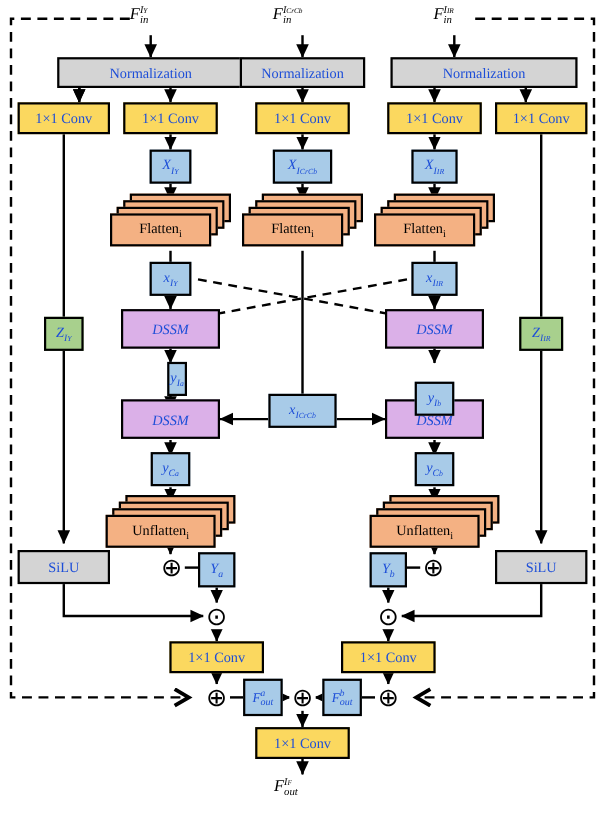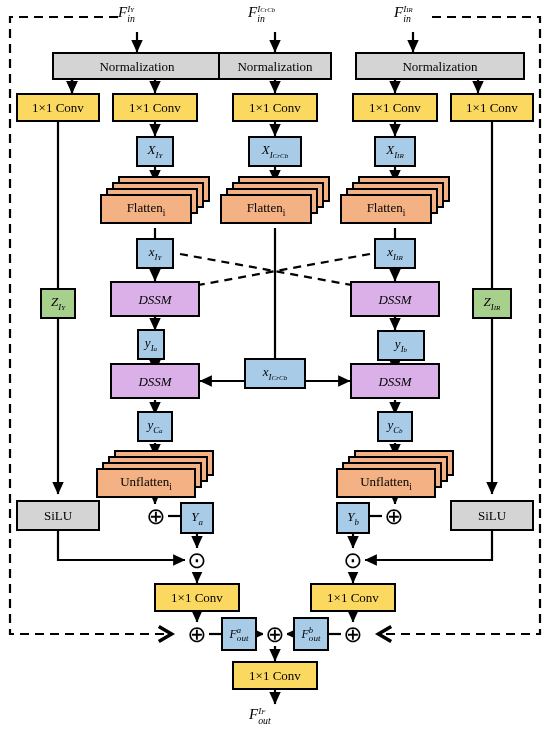--- a/index.html
+++ b/index.html
@@ -23,21 +23,21 @@
   }
   .node {
     position: absolute;
     box-sizing: border-box;
     border: 2px solid #000000;
     display: flex;
     align-items: center;
     justify-content: center;
     font-family: "Liberation Serif", serif;
     font-size: 13px;
-    color: #000000;
+    color: #1d4ed8;
     line-height: 1;
     text-align: center;
     white-space: nowrap;
     z-index: 5;
   }
   .n-norm  { background: #d4d4d4; }
   .n-conv  { background: #fbd85f; text-align: center; }
   .n-blue  { background: #a8cbe8; }
   .n-dssm  { background: #dbb0e8; font-style: italic; }
   .n-green { background: #a8d08d; }
@@ -285,24 +285,24 @@
   </div>
   <div class="node n-blue" style="left:244px; top:358px; width:62px; height:31px;">
     <span class="mi">x<span class="sub">I<span style="font-size:0.8em">CrCb</span></span></span>
   </div>
 
   <div class="node n-dssm" style="left:110px; top:281px; width:90px; height:36px;">DSSM</div>
   <div class="node n-dssm" style="left:350px; top:281px; width:90px; height:36px;">DSSM</div>
   <div class="node n-dssm" style="left:110px; top:363px; width:90px; height:36px;">DSSM</div>
   <div class="node n-dssm" style="left:350px; top:363px; width:90px; height:36px;">DSSM</div>
 
-  <div class="node n-blue" style="left:137px; top:329px; width:28px; height:31px;align-items:center;">
+  <div class="node n-blue" style="left:152px; top:329px; width:18px; height:31px;align-items:center;">
     <span class="mi">y<span class="sub">I<span style="font-size:0.8em">a</span></span></span>
   </div>
-  <div class="node n-blue" style="left:377px; top:330px; width:48px; height:31px;">
+  <div class="node n-blue" style="left:377px; top:347px; width:36px; height:31px;">
     <span class="mi">y<span class="sub">I<span style="font-size:0.8em">b</span></span></span>
   </div>
   <div class="node n-blue" style="left:137px; top:411px; width:36px; height:31px;">
     <span class="mi">y<span class="sub">C<span style="font-size:0.8em">a</span></span></span>
   </div>
   <div class="node n-blue" style="left:377px; top:411px; width:36px; height:31px;">
     <span class="mi">y<span class="sub">C<span style="font-size:0.8em">b</span></span></span>
   </div>
 
   <div class="node n-green" style="left:40px; top:288px; width:36px; height:31px;">

